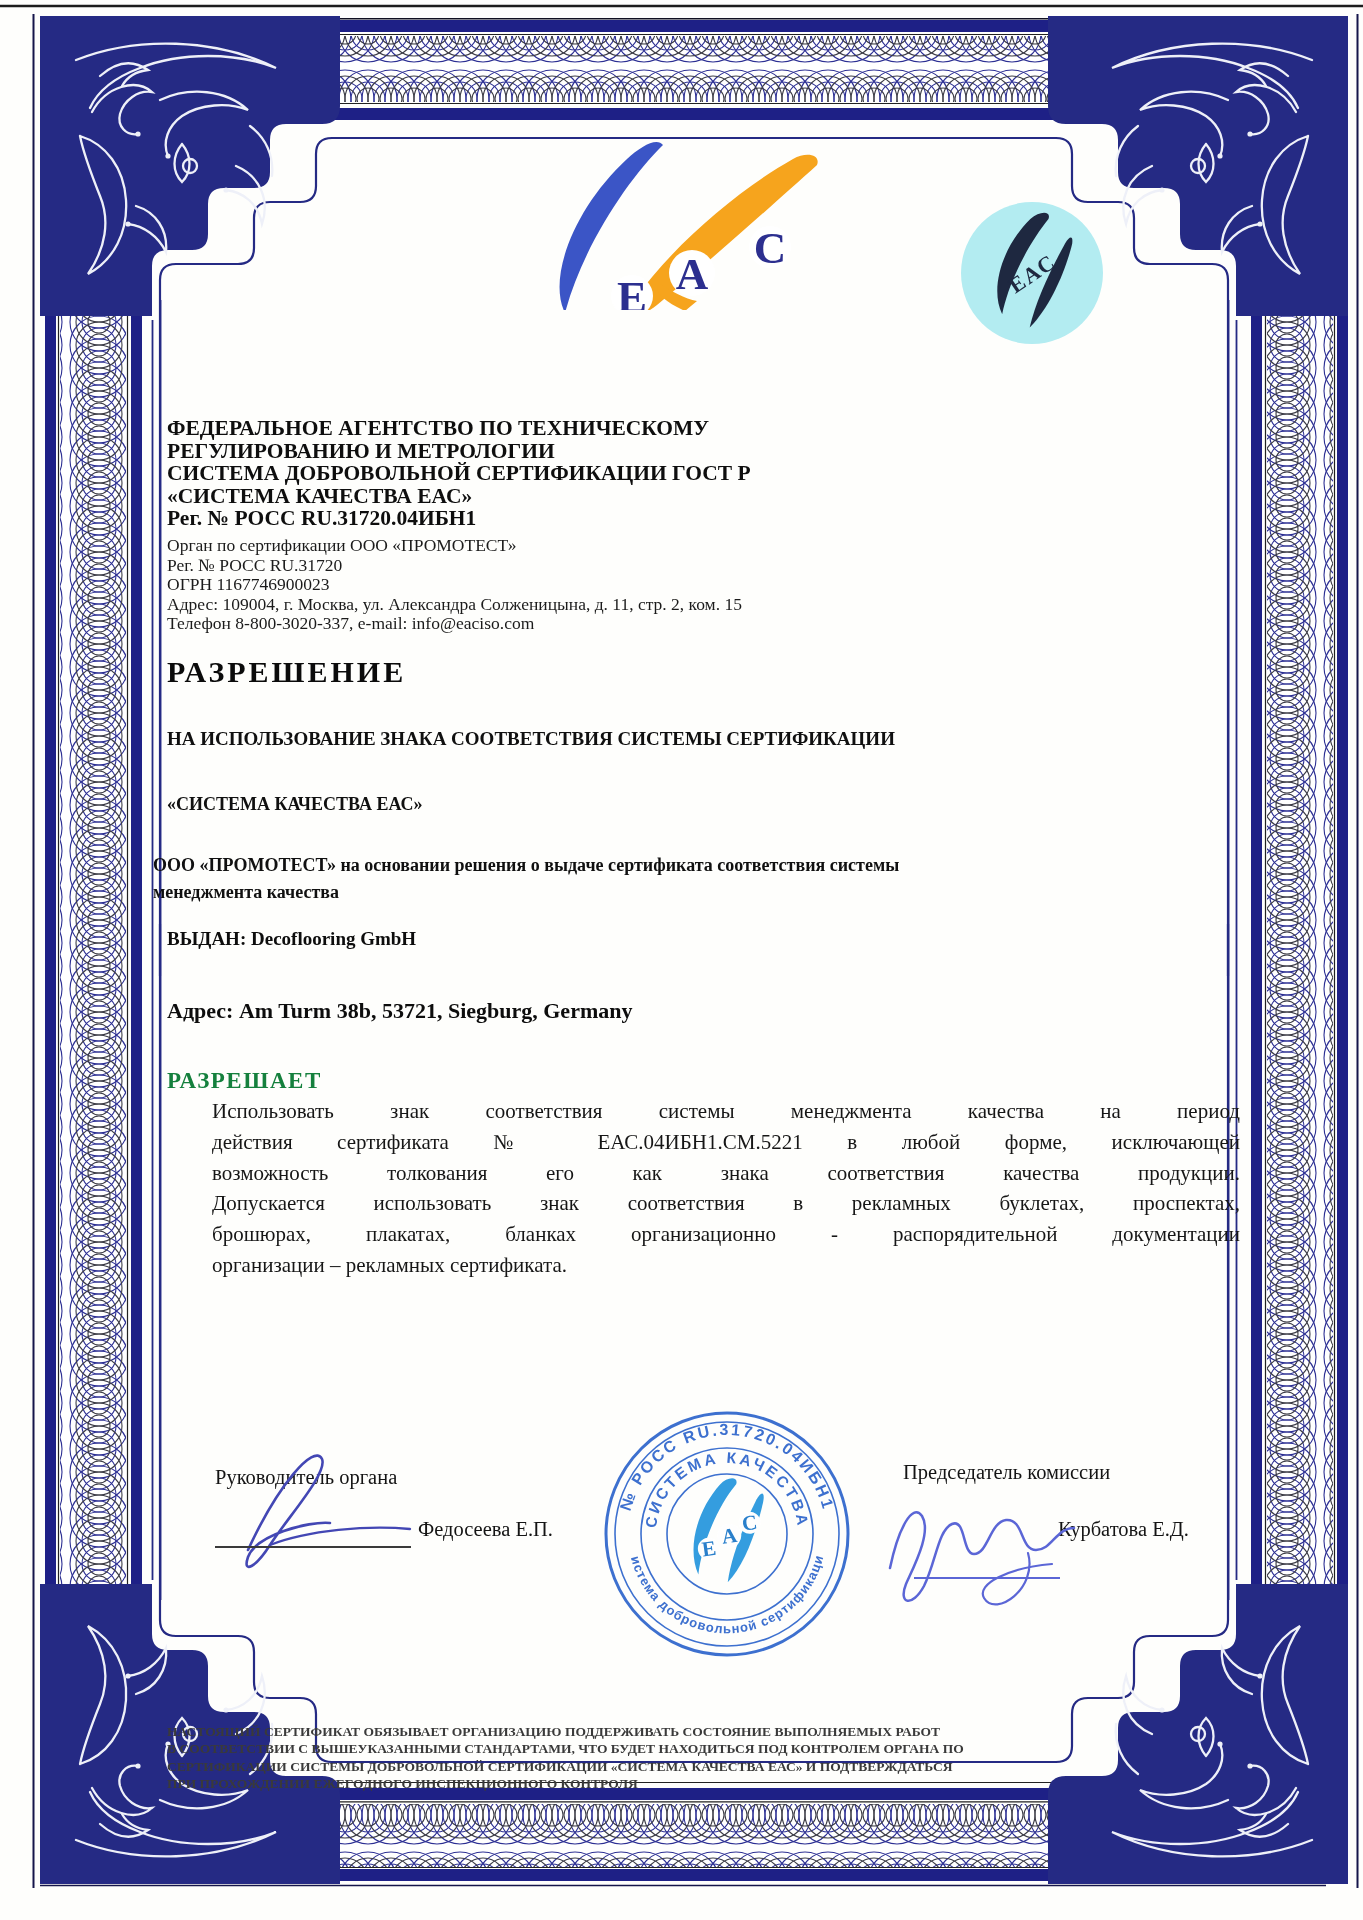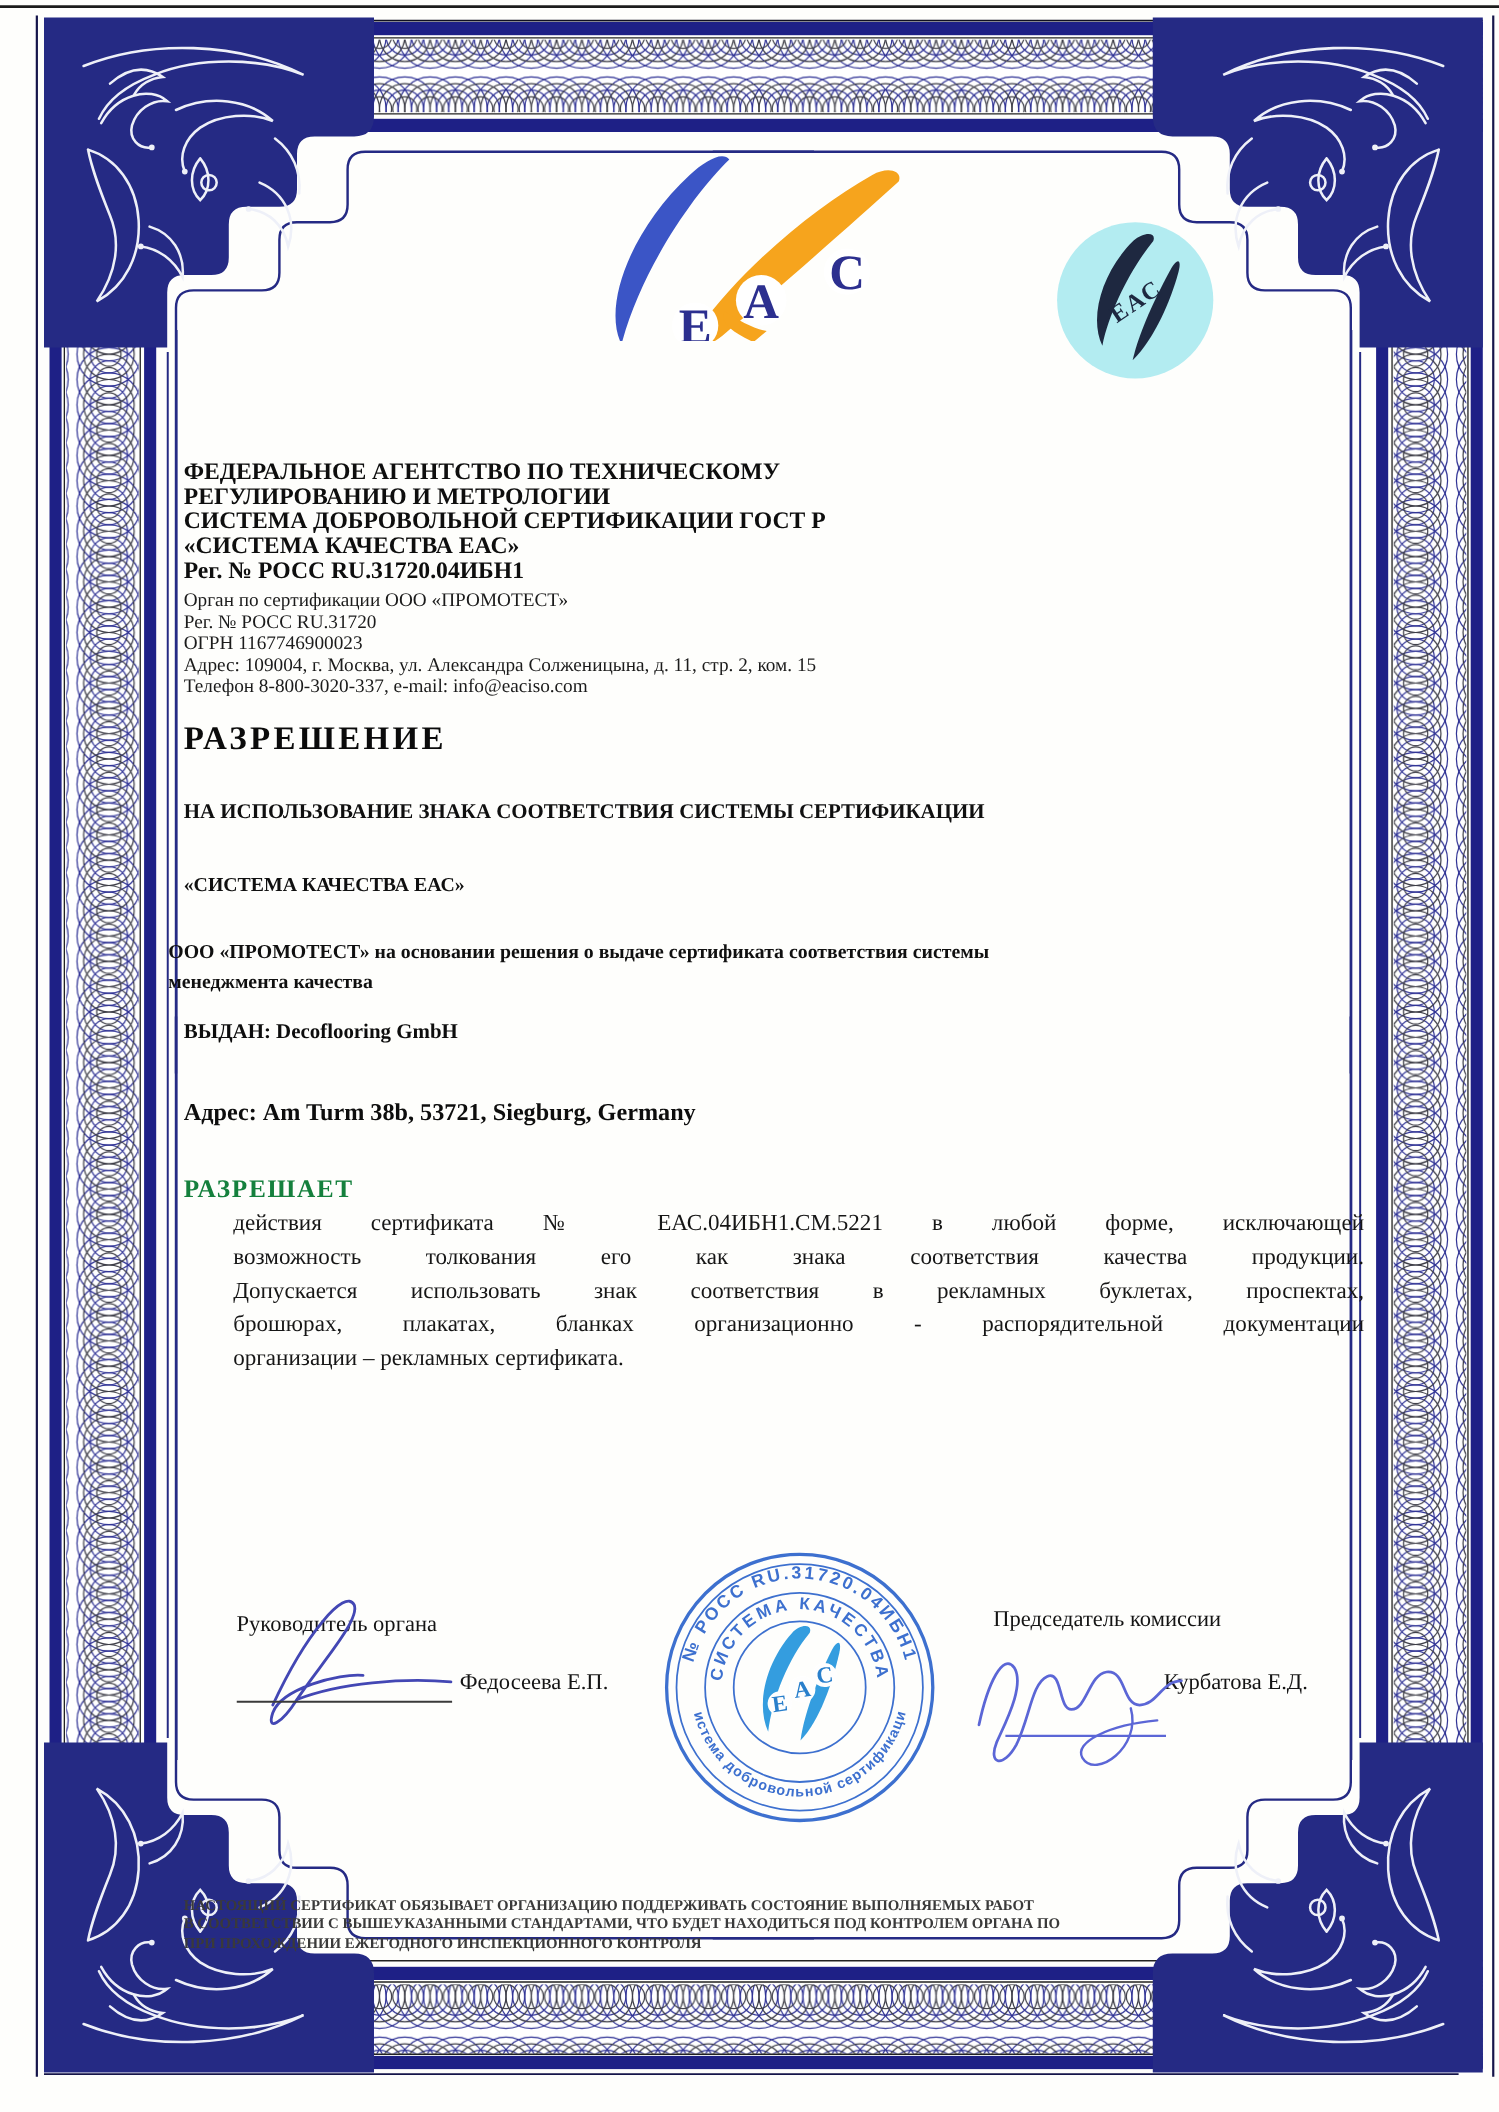--- a/index.html
+++ b/index.html
@@ -221,20 +221,21 @@
     <div>менеджмента качества</div>
   </div>
 
   <div class="abs issued center">ВЫДАН: Decoflooring GmbH</div>
 
   <div class="abs addr center">Адрес: Am Turm 38b, 53721, Siegburg, Germany</div>
 
   <div class="abs permits center">РАЗРЕШАЕТ</div>
 
   <div class="abs body-par">
+    <div class="bodyline">Использовать знак соответствия системы менеджмента качества на период</div>
     <div class="bodyline">действия сертификата № ЕАС.04ИБН1.СМ.5221 в любой форме, исключающей</div>
     <div class="bodyline">возможность толкования его как знака соответствия качества продукции.</div>
     <div class="bodyline">Допускается использовать знак соответствия в рекламных буклетах, проспектах,</div>
     <div class="bodyline">брошюрах, плакатах, бланках организационно - распорядительной документации</div>
     <div class="bodyline">организации – рекламных сертификата.</div>
   </div>
 
   <div class="abs sig-role-left">Руководитель органа</div>
   <div class="abs sig-name-left">Федосеева Е.П.</div>
   <div class="abs sig-role-right">Председатель комиссии</div>
@@ -285,16 +286,17 @@
         <text x="-20" y="19" text-anchor="middle" font-family="Liberation Serif, serif" font-size="21" font-weight="bold" fill="#1976c8">Е</text>
         <text x="2" y="9" text-anchor="middle" font-family="Liberation Serif, serif" font-size="21" font-weight="bold" fill="#1976c8">А</text>
         <text x="24" y="-1" text-anchor="middle" font-family="Liberation Serif, serif" font-size="21" font-weight="bold" fill="#1976c8">С</text>
       </g>
     </g>
   </svg>
 
   <div class="abs footer center">
     <div>НАСТОЯЩИЙ СЕРТИФИКАТ ОБЯЗЫВАЕТ ОРГАНИЗАЦИЮ ПОДДЕРЖИВАТЬ СОСТОЯНИЕ ВЫПОЛНЯЕМЫХ РАБОТ</div>
     <div>В СООТВЕТСТВИИ С ВЫШЕУКАЗАННЫМИ СТАНДАРТАМИ, ЧТО БУДЕТ НАХОДИТЬСЯ ПОД КОНТРОЛЕМ ОРГАНА ПО</div>
+    <div>СЕРТИФИКАЦИИ СИСТЕМЫ ДОБРОВОЛЬНОЙ СЕРТИФИКАЦИИ «СИСТЕМА КАЧЕСТВА ЕАС» И ПОДТВЕРЖДАТЬСЯ</div>
     <div>ПРИ ПРОХОЖДЕНИИ ЕЖЕГОДНОГО ИНСПЕКЦИОННОГО КОНТРОЛЯ</div>
   </div>
 
 </div>
 
 </body></html>

